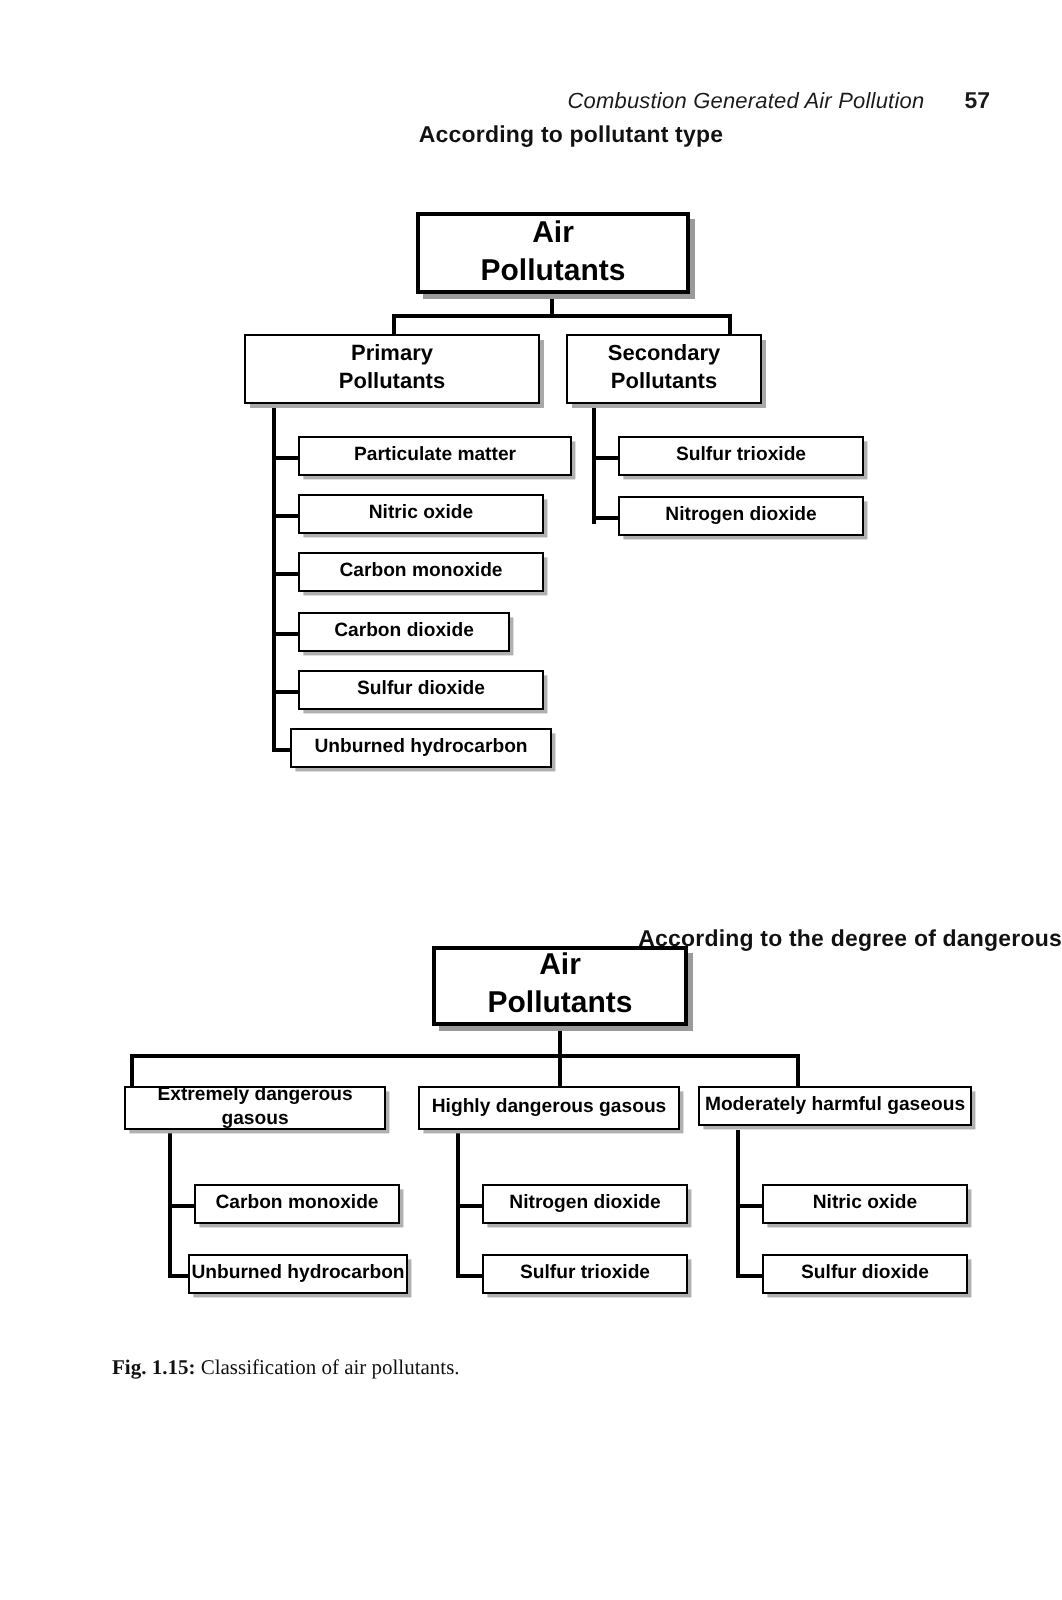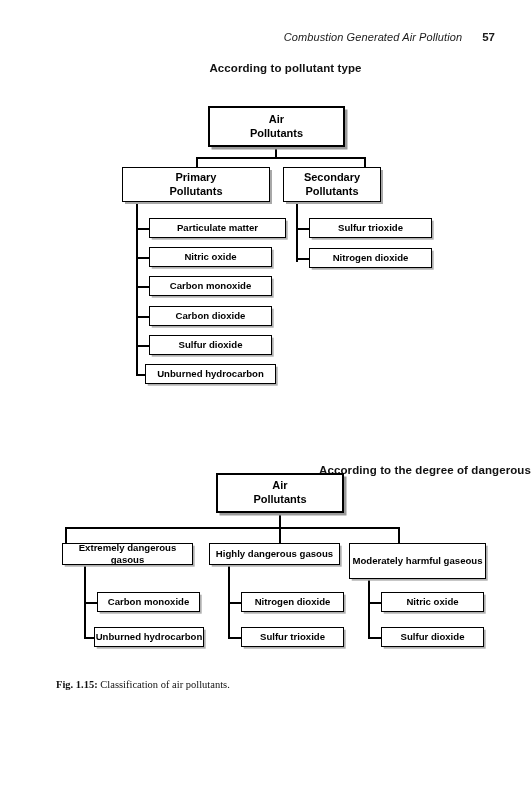--- a/index.html
+++ b/index.html
@@ -37,20 +37,21 @@
     font-size: 11px;
     letter-spacing: 0.1px;
     color: #1a1a1a;
     white-space: nowrap;
     padding-left: 28px;
   }
   .runhead-page {
     font-size: 11.5px;
     font-weight: bold;
     color: #1a1a1a;
+    margin-top: 14px;
   }
 
   
   .section-title {
     position: absolute;
     width: 531px;
     text-align: center;
     font-size: 11.5px;
     font-weight: bold;
     letter-spacing: 0.1px;
@@ -70,21 +71,21 @@
     text-align: center;
     line-height: 1.25;
     color: #000000;
     z-index: 3;
   }
   .node .lbl { display: block; white-space: pre-line; }
 
   
   .node.root {
     border: 2.2px solid #000000;
-    font-size: 11px;
+    font-size: 15px;
     font-weight: bold;
     box-shadow: 3px 3px 0 -0.5px #9a9a9a;
   }
   
   .node.level2 {
     border: 1.6px solid #000000;
     font-size: 11px;
     font-weight: bold;
     box-shadow: 2.5px 2.5px 0 -0.5px #a8a8a8;
   }
@@ -168,21 +169,21 @@
 
   <div class="node leaf" style="left:149px; top:218px; width:137px; height:20px;">
     <span class="lbl">Particulate matter</span>
   </div>
   <div class="node leaf" style="left:149px; top:247px; width:123px; height:20px;">
     <span class="lbl">Nitric oxide</span>
   </div>
   <div class="node leaf" style="left:149px; top:276px; width:123px; height:20px;">
     <span class="lbl">Carbon monoxide</span>
   </div>
-  <div class="node leaf" style="left:149px; top:306px; width:123px; height:20px;">
+  <div class="node leaf" style="left:149px; top:306px; width:106px; height:20px;">
     <span class="lbl">Carbon dioxide</span>
   </div>
   <div class="node leaf" style="left:149px; top:335px; width:123px; height:20px;">
     <span class="lbl">Sulfur dioxide</span>
   </div>
   <div class="node leaf" style="left:145px; top:364px; width:131px; height:20px;">
     <span class="lbl">Unburned hydrocarbon</span>
   </div>
 
   <div class="ln v" style="left:296px; top:202px; width:2.4px; height:60px;"></div>
@@ -210,21 +211,21 @@
   <div class="ln v" style="left:65px; top:527px; width:2.4px; height:18px;"></div>
   <div class="ln v" style="left:279px; top:527px; width:2.4px; height:18px;"></div>
   <div class="ln v" style="left:398px; top:527px; width:2.4px; height:18px;"></div>
 
   <div class="node cat" style="left:62px; top:543px; width:131px; height:22px;text-align:center;">
     <span class="lbl">Extremely dangerous gasous</span>
   </div>
   <div class="node cat" style="left:209px; top:543px; width:131px; height:22px;">
     <span class="lbl">Highly dangerous gasous</span>
   </div>
-  <div class="node cat" style="left:349px; top:543px; width:137px; height:36px;">
+  <div class="node cat" style="left:349px; top:543px; width:137px; height:20px;">
     <span class="lbl">Moderately harmful gaseous</span>
   </div>
 
   <div class="ln v" style="left:84px; top:565px; width:2.4px; height:74px;"></div>
   <div class="ln thin h" style="left:84px; top:602px; width:14px;"></div>
   <div class="ln thin h" style="left:84px; top:637px; width:14px;"></div>
 
   <div class="node leaf" style="left:97px; top:592px; width:103px; height:20px;">
     <span class="lbl">Carbon monoxide</span>
   </div>

